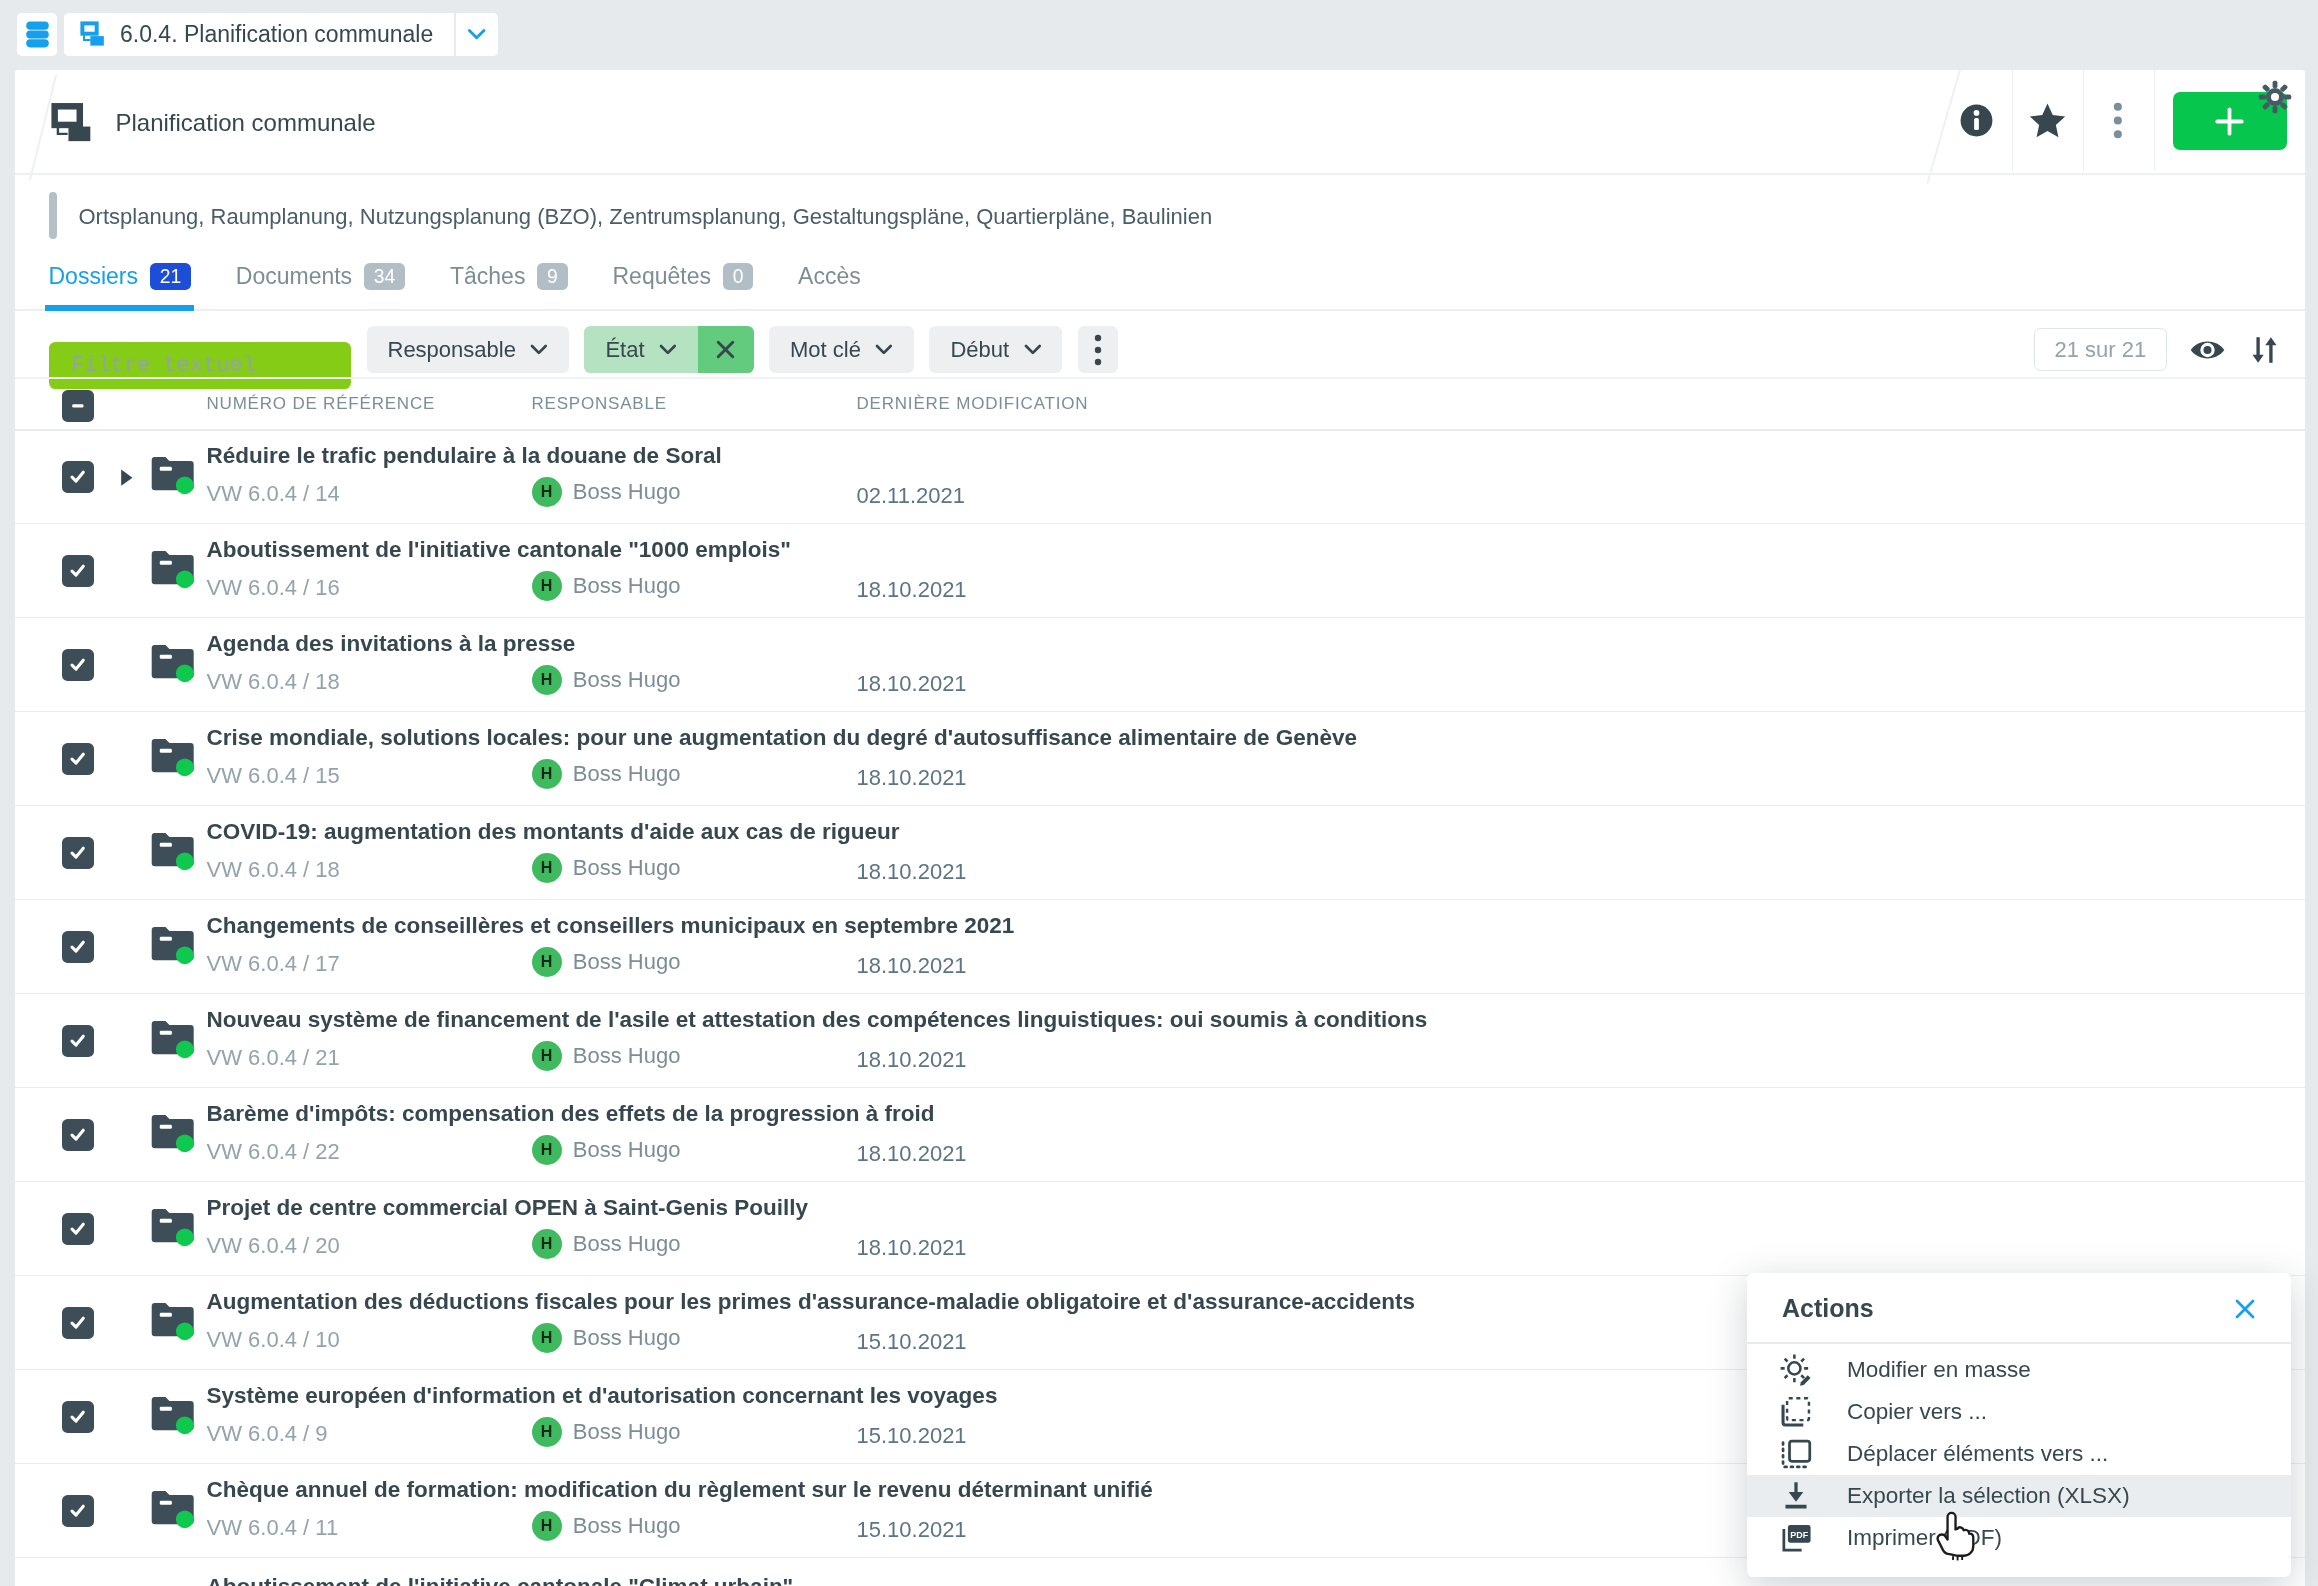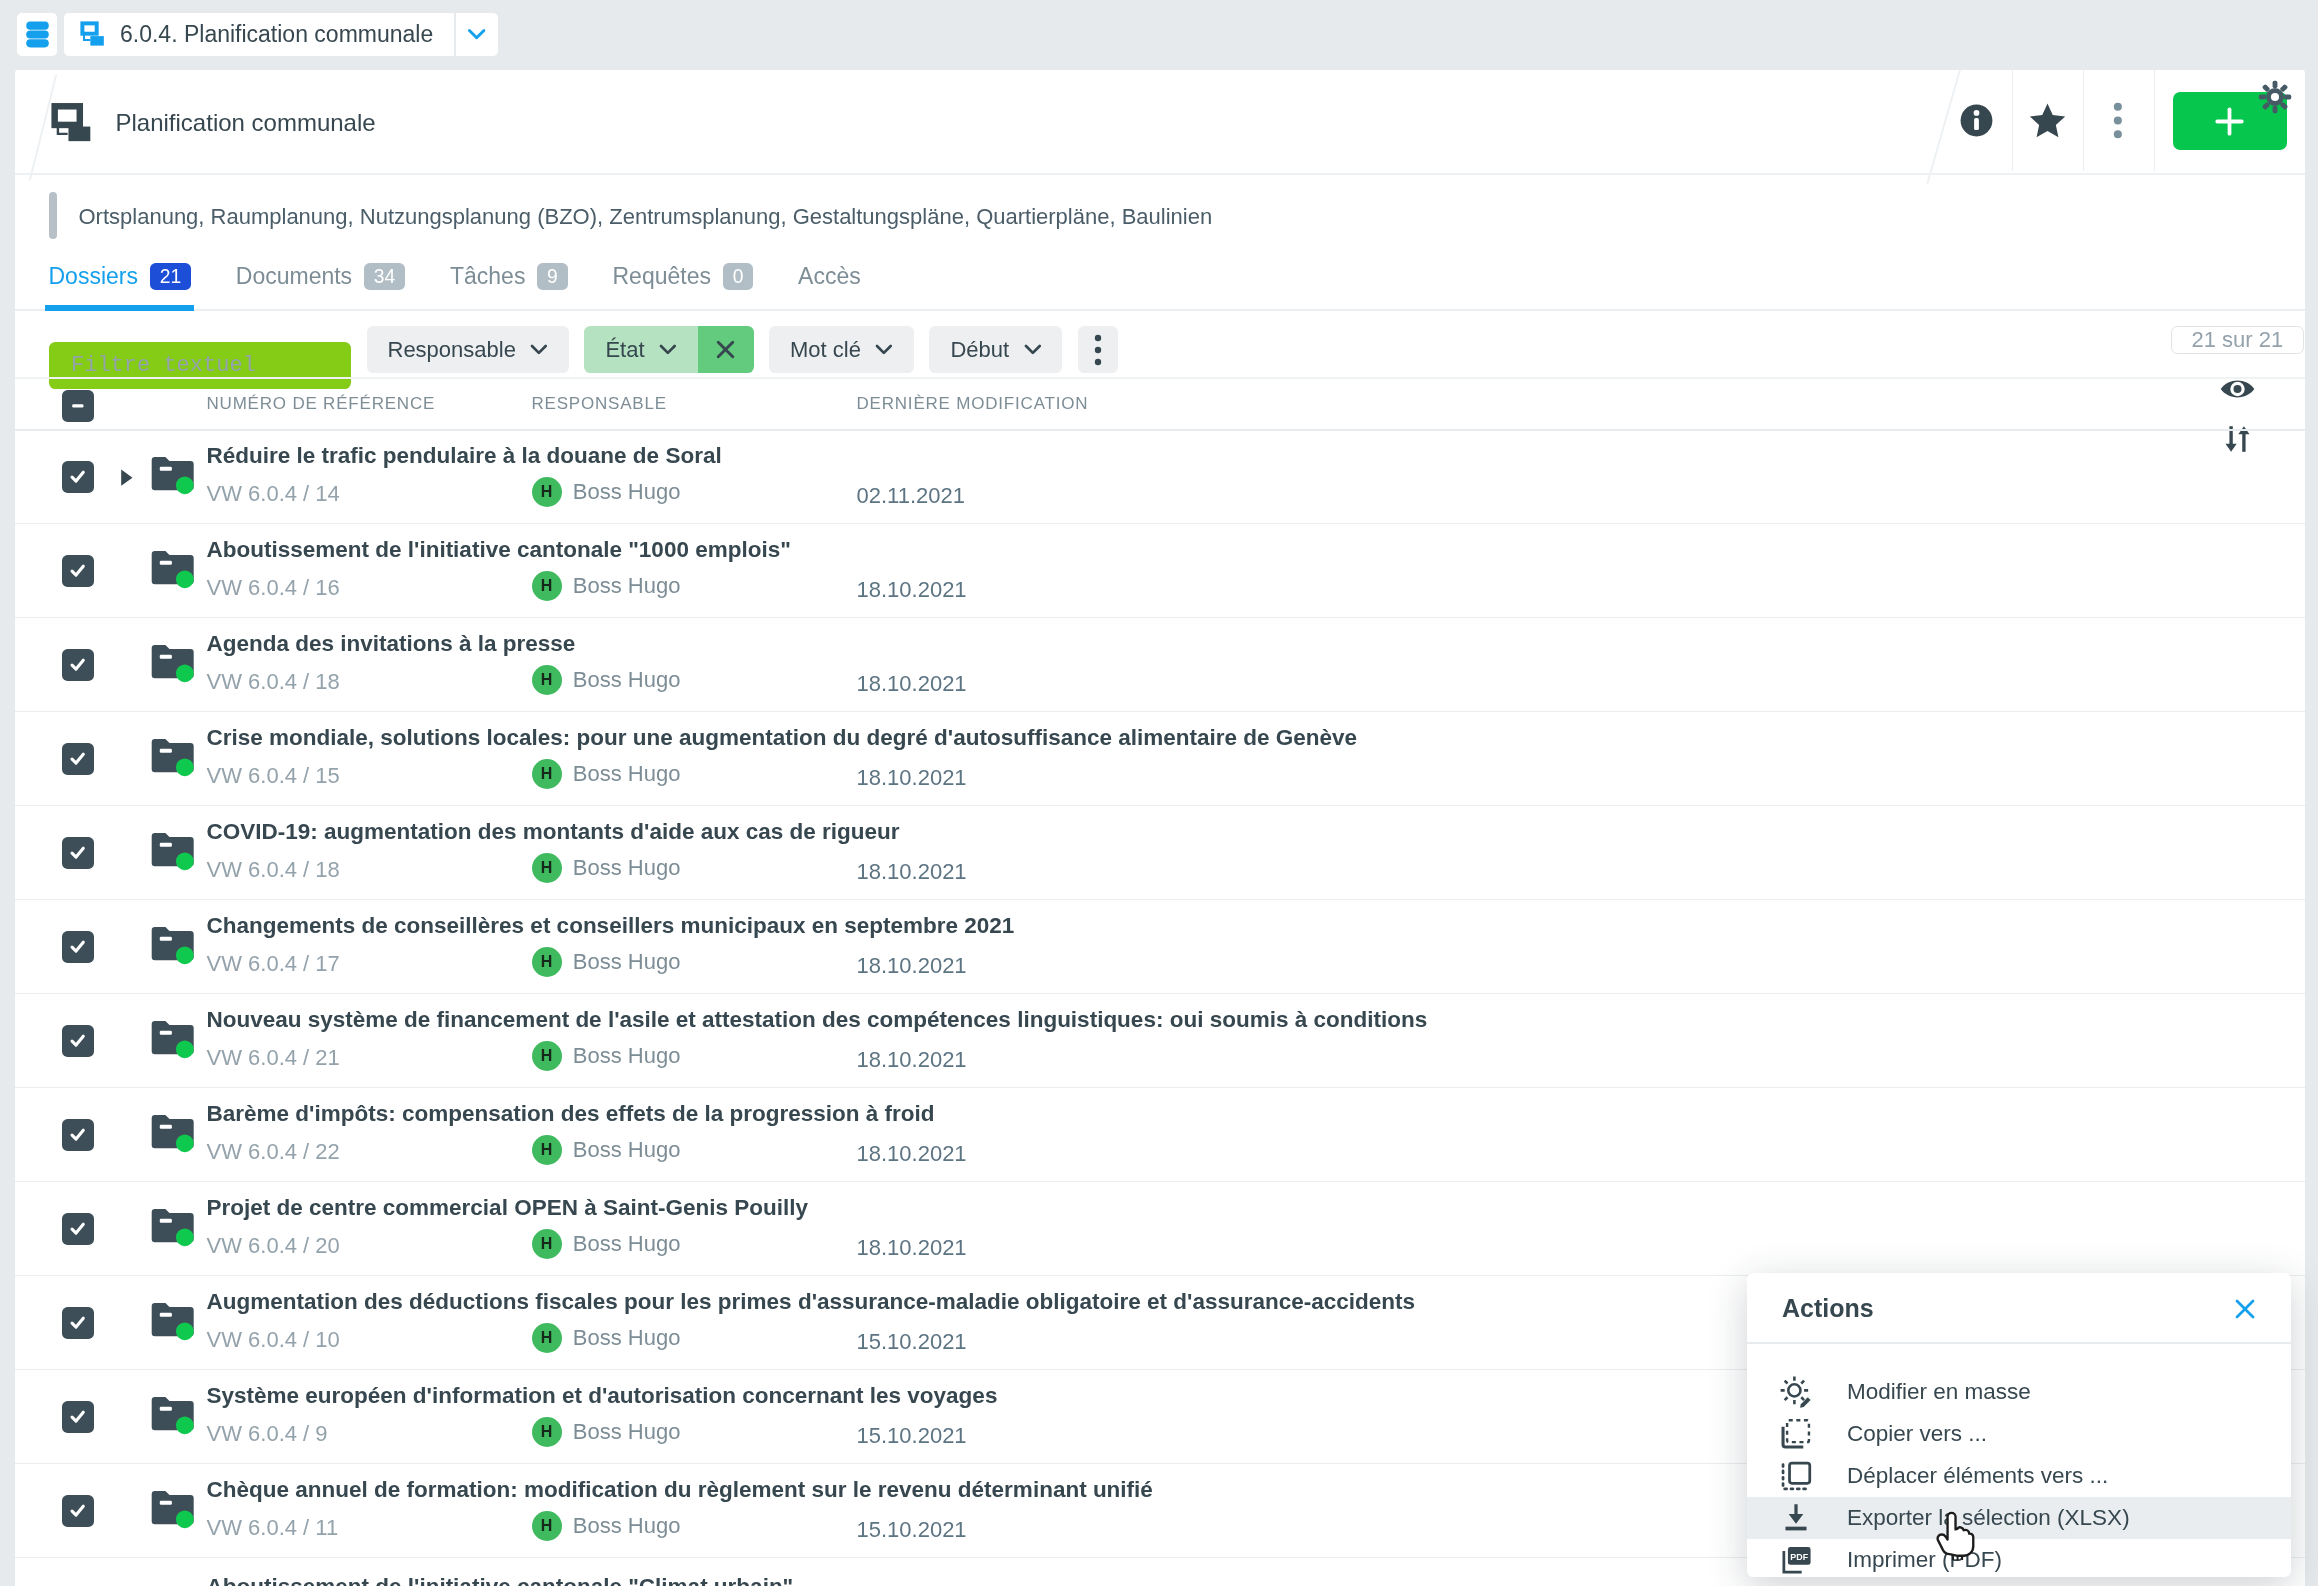--- a/index.html
+++ b/index.html
@@ -77,21 +77,21 @@
   .filter-group { display:flex; border-radius:6.4px; overflow:hidden; }
   .filter-btn {
     height:47px; background:#edeff1; border:none; cursor:pointer;
     display:flex; align-items:center; gap:14.5px; padding:0 21px;
     font-size:22px; color:#37474f; font-family:inherit; white-space:nowrap;
   }
   .filter-x { width:56px; height:47px; border:none; background:transparent; display:none; align-items:center; justify-content:center; cursor:pointer; }
   .filter-group.green .filter-btn { background:#b5e2c0; }
   .filter-group.green .filter-x { display:flex; background:#63cb7d; }
   .filter-kebab { height:47px; width:40px; background:#edeff1; border:none; border-radius:6.4px; display:flex; align-items:center; justify-content:center; cursor:pointer; }
-  .filter-right { position:absolute; right:1px; top:0; height:47px; display:flex; align-items:center; gap:22.5px;flex-direction:column; }
+  .filter-right { position:absolute; right:25px; top:0; height:47px; display:flex; align-items:center; gap:22.5px; }
   .count-box { height:43px; border:1.6px solid #dfe4e7; border-radius:6.4px; display:flex; align-items:center; padding:0 19.3px; font-size:22px; color:#93a2ab; white-space:nowrap; }
   .icon-btn { border:none; background:transparent; cursor:pointer; padding:0; }
 
   .filter-divider { position:absolute; left:0; top:307px; width:100%; height:1.6px; background:#f0f3f4; }
 
   
   .thead { position:absolute; left:0; top:309px; width:100%; height:50px; }
   .thead .col-label { position:absolute; top:14.5px; font-size:17px; letter-spacing:0.8px; color:#7d8d96; white-space:nowrap; }
   .thead-divider { position:absolute; left:0; top:359px; width:100%; height:1.6px; background:#e9ecee; }
 
@@ -117,21 +117,21 @@
   
   .popup {
     position:absolute; left:1747px; top:1273px; width:544px; height:304px;
     background:#fff; border-radius:6.4px; box-shadow:0 9.7px 39px rgba(30,45,55,.22);
     z-index:20; overflow:hidden;
   }
   .popup-head { position:relative; height:69px; }
   .popup-title { position:absolute; left:35px; top:21px; font-size:25px; font-weight:700; color:#37474f; }
   .popup-close { position:absolute; right:29px; top:21px; width:29px; height:29px; border:none; background:transparent; cursor:pointer; }
   .popup-divider { height:1.6px; background:#e8ebee; }
-  .popup-items { list-style:none; padding-top:27px;text-align:center; }
+  .popup-items { list-style:none; padding-top:5px;text-align:center; }
   .menu-item { position:relative; height:42px; display:flex; align-items:center; cursor:pointer; }
   .menu-item.hl { background:#e9edef; }
   .menu-ic { position:absolute; left:32px; width:34px; height:34px; display:flex; align-items:center; justify-content:center; }
   .menu-label { position:absolute; left:100px; font-size:22.5px; font-weight:500; color:#37474f; white-space:nowrap; }
 
   .hand-cursor { position:absolute; left:1934px; top:1506px; z-index:30; pointer-events:none; }
 </style>
 </head>
 <body>
 

